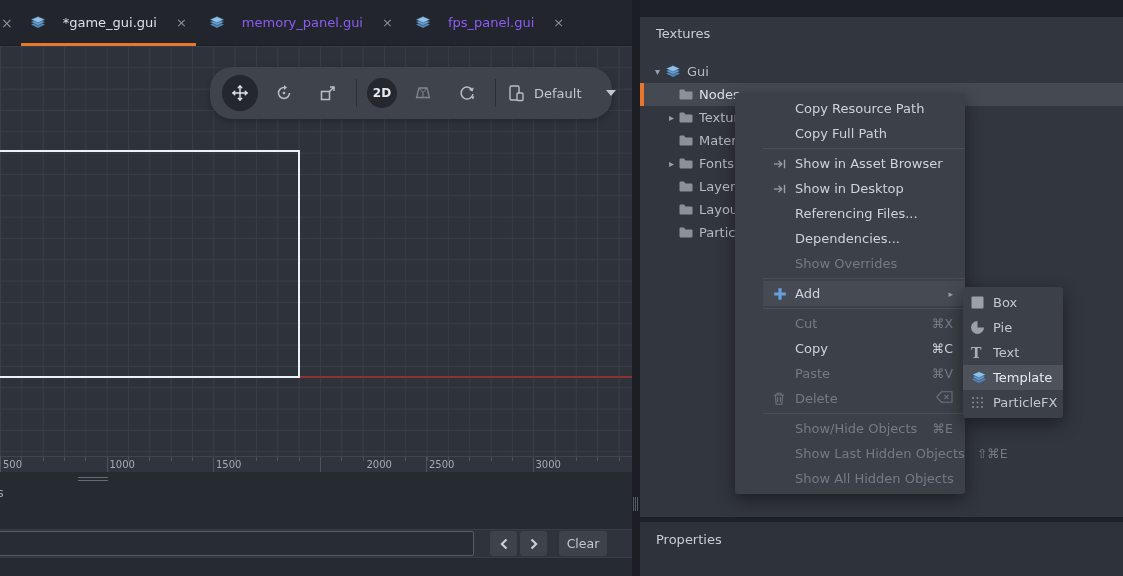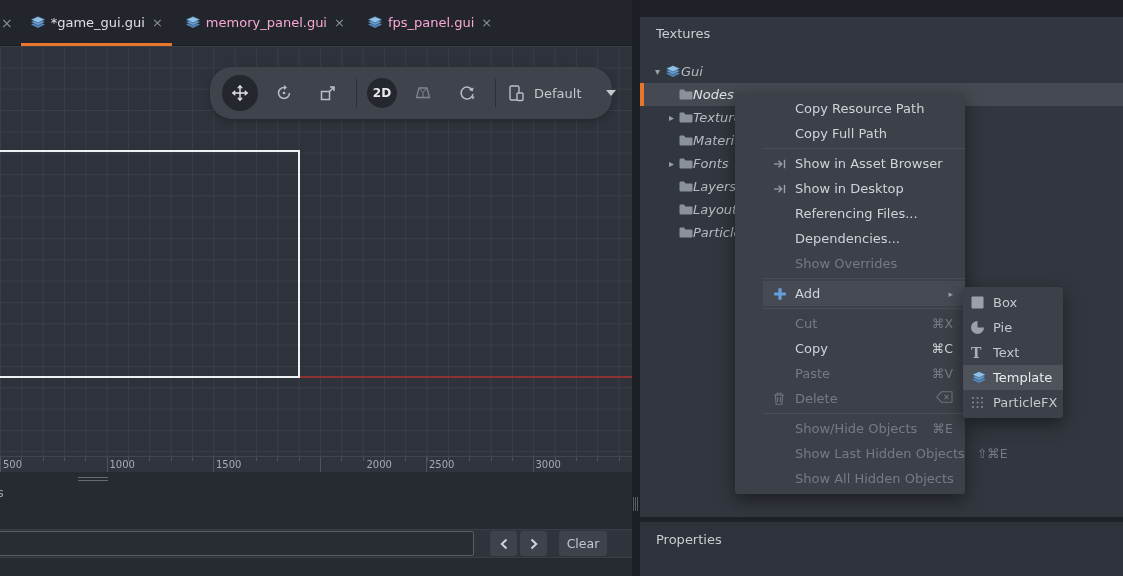--- a/index.html
+++ b/index.html
@@ -12,22 +12,22 @@
   .ic { display:inline-flex; align-items:center; justify-content:center; }
 
   
   #left-pane { position:absolute; left:0; top:0; width:632px; height:576px; }
 
   #tab-bar { position:absolute; left:0; top:0; right:0; height:46px;
     background:#22252c; border-bottom:1px solid #1a1d23;
     display:flex; align-items:stretch; }
   .partial-close { align-self:center; color:#8a9099; font-size:14px; margin:0 6px 0 1px; cursor:pointer; }
   #tabs { display:flex; align-items:stretch; }
-  .tab { position:relative; display:flex; align-items:center; gap:5px; padding:0 11px; cursor:pointer; }
-  .tab .tab-label { color:#f9a8d4; font-size:13px; white-space:nowrap; }
+  .tab { position:relative; display:flex; align-items:center; gap:17px; padding:0 11px; cursor:pointer; }
+  .tab .tab-label { color:#8b5cf6; font-size:13px; white-space:nowrap; }
   .tab.active .tab-label { color:#dde0e5; }
   .tab.active::after { content:''; position:absolute; left:2px; right:2px; bottom:-1px; height:3px; background:#e8762d; }
   .tab-close { color:#8a9099; font-size:13px; margin-left:2px; }
 
   #canvas { position:absolute; left:0; top:46px; width:632px; height:426px; overflow:hidden;
     background-color:#2e323a;
     background-image:linear-gradient(to right,#3a3f47 1px,transparent 1px),
                      linear-gradient(to bottom,#3a3f47 1px,transparent 1px);
     background-size:21.33px 21.33px; }
   #gui-rect { position:absolute; left:-3px; top:104px; width:303px; height:228px;
@@ -79,21 +79,21 @@
   .v-grip { position:absolute; left:1px; top:497px; display:flex; gap:1px; }
   .v-grip i { display:block; width:1px; height:14px; background:#565c65; }
 
   
   #right-pane { position:absolute; left:640px; top:0; width:483px; height:576px; background:#32363e; }
   #right-top-strip { position:absolute; left:0; top:0; right:0; height:17px; background:#1e2127; }
   #outline-header { position:absolute; left:16px; top:26px; color:#c9ced5; font-size:13px; }
   #tree { position:absolute; left:0; top:60px; right:0; }
   .tree-row { height:23px; display:flex; align-items:center; cursor:pointer; color:#b6bbc2; }
   .tree-row .expander { width:15px; text-align:center; color:#9aa0a8; font-size:10px; flex:0 0 auto; }
-  .tree-row .tree-label { white-space:nowrap;font-style:italic; }
+  .tree-row .tree-label { margin-left:6px; white-space:nowrap; }
   .tree-row.lvl1 { padding-left:10px; }
   .tree-row.lvl2 { padding-left:24px; }
   .tree-row.selected { background:#454a52; border-left:4px solid #e8762d; color:#dde1e6; }
   .tree-row.selected.lvl2 { padding-left:20px; }
   #right-divider { position:absolute; left:0; top:517px; right:0; height:5px; background:#1e2127; }
   #properties-panel { position:absolute; left:0; top:522px; right:0; bottom:0; background:#2e323a; }
   #properties-header { position:absolute; left:16px; top:10px; color:#c9ced5; font-size:13px; }
 
   
   .menu { position:absolute; background:#3c4048; border-radius:3px; padding:3px 0;

